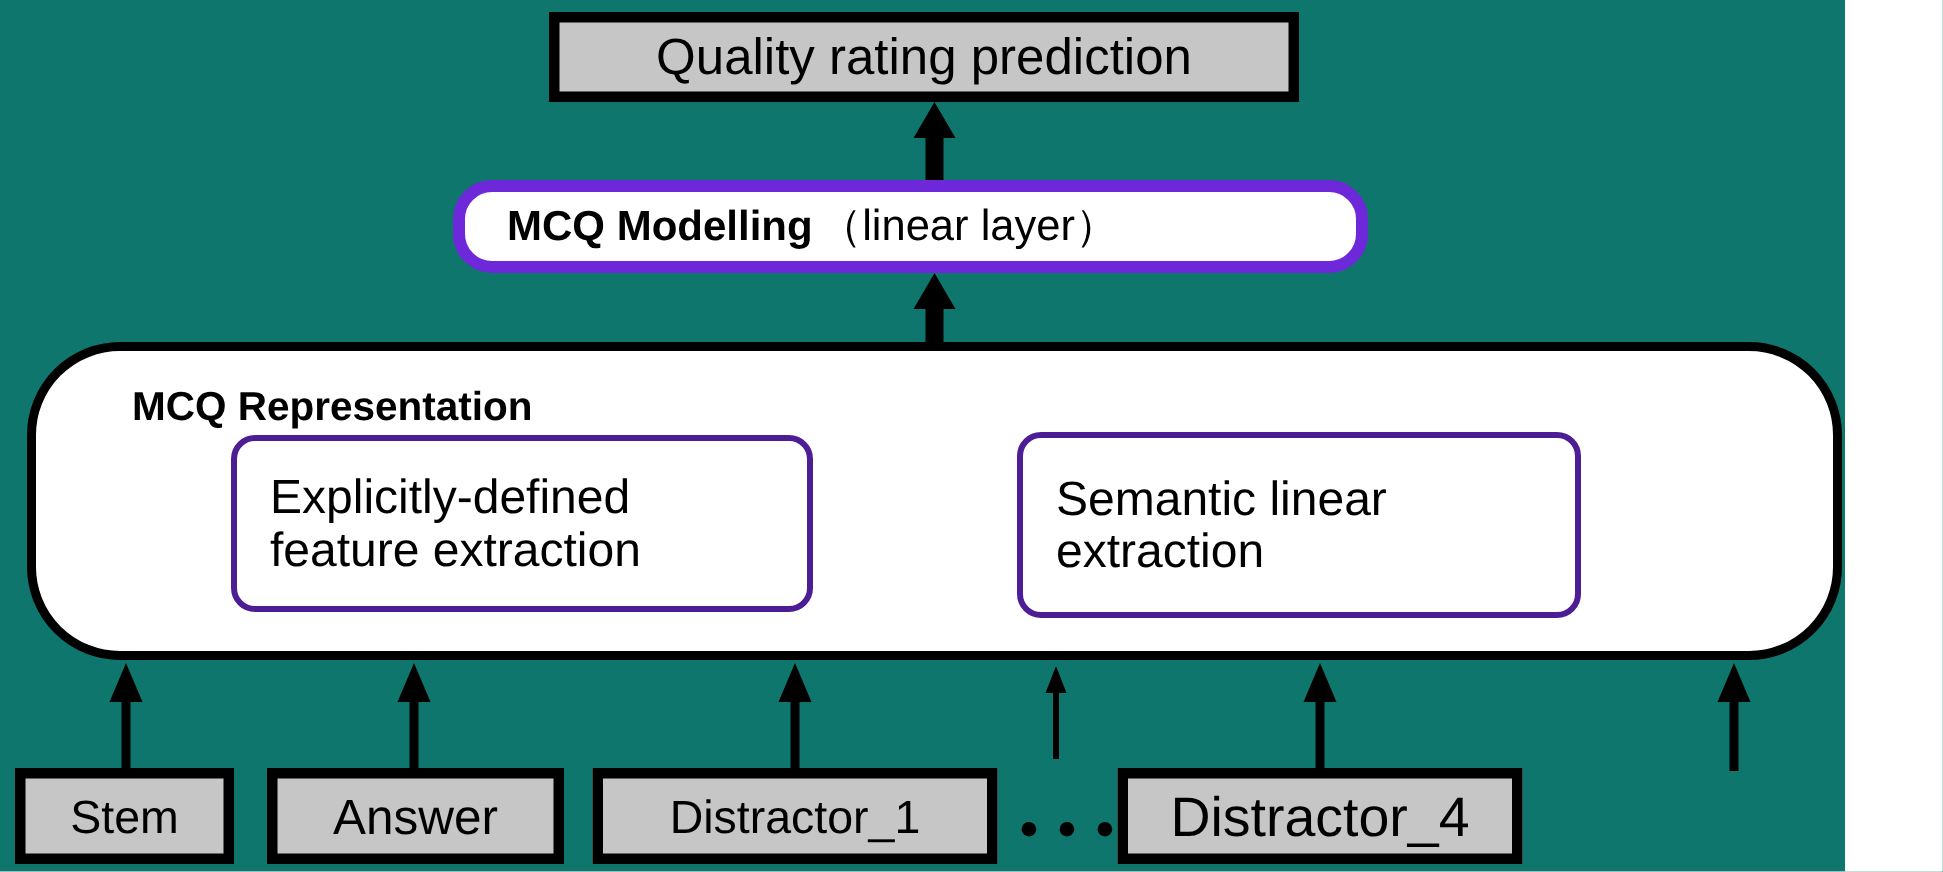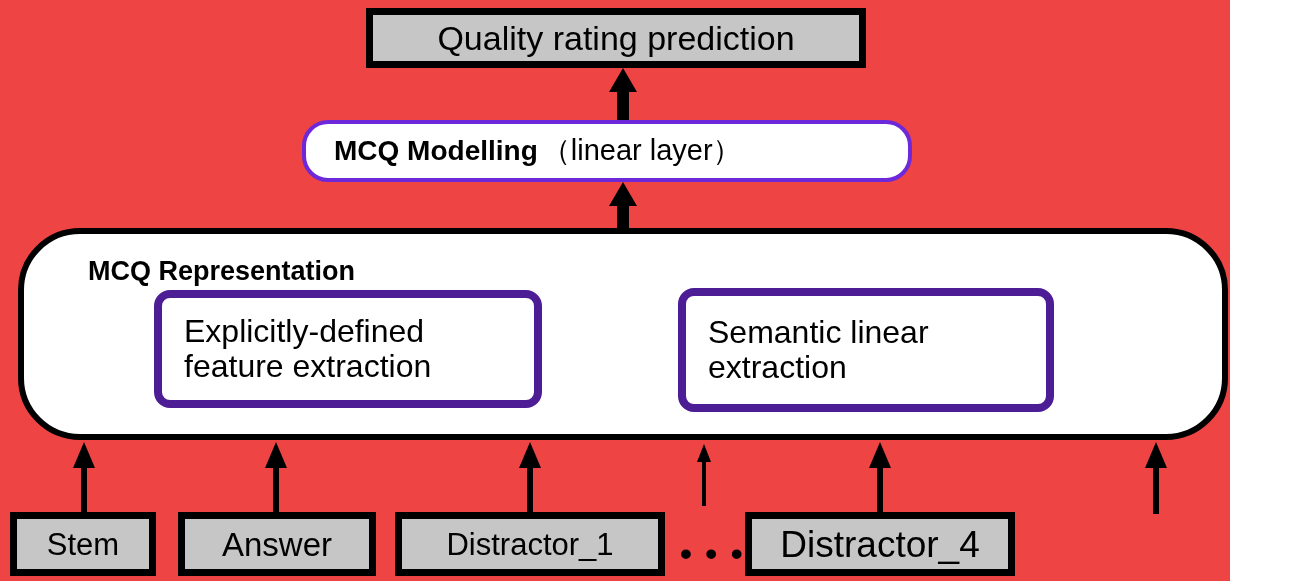--- a/index.html
+++ b/index.html
@@ -7,21 +7,21 @@
     padding: 0;
     background: #ffffff;
   }
   body {
     font-family: "Liberation Sans", sans-serif;
   }
   #canvas {
     position: relative;
     width: 1230px;
     height: 581px;
-    background: #ef4444;
+    background: #0f766e;
     overflow: hidden;
   }
   
   .gray-box {
     position: absolute;
     box-sizing: border-box;
     background: #c6c6c6;
     border: 7px solid #000000;
     display: flex;
     align-items: center;
@@ -30,21 +30,21 @@
     font-family: "Liberation Sans", sans-serif;
     font-weight: 400;
     line-height: 1;
     white-space: nowrap;
   }
   
   .round-box {
     position: absolute;
     box-sizing: border-box;
     background: #ffffff;
-    border: 8px solid #4c1d95;
+    border: 4px solid #4c1d95;
     border-radius: 16px;
     color: #000000;
     font-family: "Liberation Sans", sans-serif;
     line-height: 1.08;
   }
   .round-box.centered {
     display: flex;
     align-items: center;
   }
   
@@ -63,21 +63,21 @@
     font-size: 27px;
     color: #000000;
     white-space: nowrap;
     text-align: center;
   }
   
   #mcq-modelling-box {
     position: absolute;
     box-sizing: border-box;
     background: #ffffff;
-    border: 4px solid #6d28d9;
+    border: 8px solid #6d28d9;
     border-radius: 26px;
     display: flex;
     align-items: center;
     padding-left: 28px;
     white-space: nowrap;
   }
   .mm-bold {
     font-weight: bold;
     font-size: 28px;
     color: #000000;

